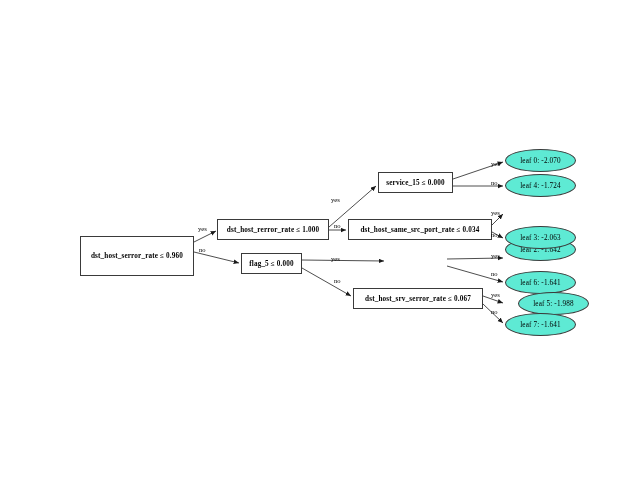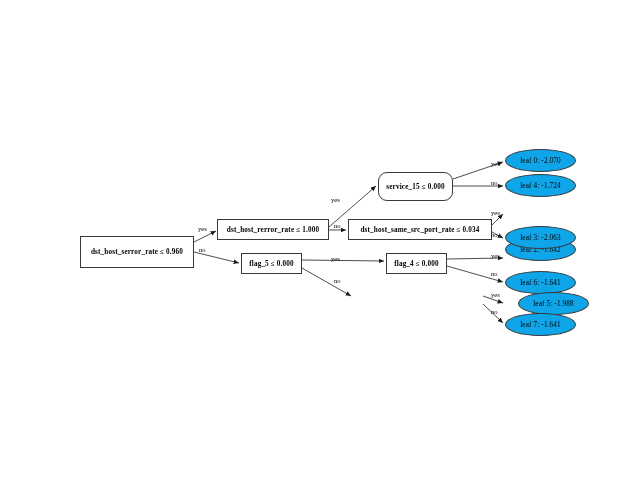--- a/index.html
+++ b/index.html
@@ -39,21 +39,21 @@
     z-index: 2;
   }
   .leaf {
     position: absolute;
     box-sizing: border-box;
     display: flex;
     align-items: center;
     justify-content: center;
     border: 1px solid #3a3a3a;
     border-radius: 50%;
-    background: #0ea5e9;
+    background: #5eead4;
     color: #000000;
     font-size: 7.2px;
     letter-spacing: 0.15px;
     white-space: nowrap;
     z-index: 2;
   }
   .edge-label {
     position: absolute;
     font-size: 6.6px;
     color: #000000;
@@ -84,37 +84,37 @@
       <path d="M453,186 L503,186"></path>
       <path d="M492,225 L503,214"></path>
       <path d="M492,232 L503,238"></path>
       <path d="M447,259 L503,258"></path>
       <path d="M447,266 L503,282"></path>
       <path d="M483,296 L503,303"></path>
       <path d="M483,304 L503,323"></path>
     </g>
   </svg>
 
-  <div class="node" style="left:80px;top:236px;width:114px;height:32px;">
+  <div class="node" style="left:80px;top:236px;width:114px;height:40px;">
     <span>dst_host_serror_rate ≤ 0.960</span>
   </div>
   <div class="node" style="left:217px;top:219px;width:112px;height:21px;">
     <span>dst_host_rerror_rate ≤ 1.000</span>
   </div>
   <div class="node" style="left:241px;top:253px;width:61px;height:21px;">
     <span>flag_5 ≤ 0.000</span>
   </div>
-  <div class="node" style="left:378px;top:172px;width:75px;height:29px;border-radius:9px;">
+  <div class="node" style="left:378px;top:172px;width:75px;height:21px;">
     <span>service_15 ≤ 0.000</span>
   </div>
   <div class="node" style="left:348px;top:219px;width:144px;height:21px;">
     <span>dst_host_same_src_port_rate ≤ 0.034</span>
   </div>
-  <div class="node" style="left:386px;top:253px;width:61px;height:21px;">
-    <span>flag_4 ≤ 0.000</span>
+  <div class="node" style="left:353px;top:288px;width:130px;height:21px;">
+    <span>dst_host_srv_serror_rate ≤ 0.067</span>
   </div>
 
   <div class="leaf" style="left:505px;top:149px;width:71px;height:23px;">
     <span>leaf 0: -2.070</span>
   </div>
   <div class="leaf" style="left:505px;top:174px;width:71px;height:23px;">
     <span>leaf 4: -1.724</span>
   </div>
   <div class="leaf" style="left:505px;top:201px;width:71px;height:23px;margin-top:37px;">
     <span>leaf 2: -1.642</span>

